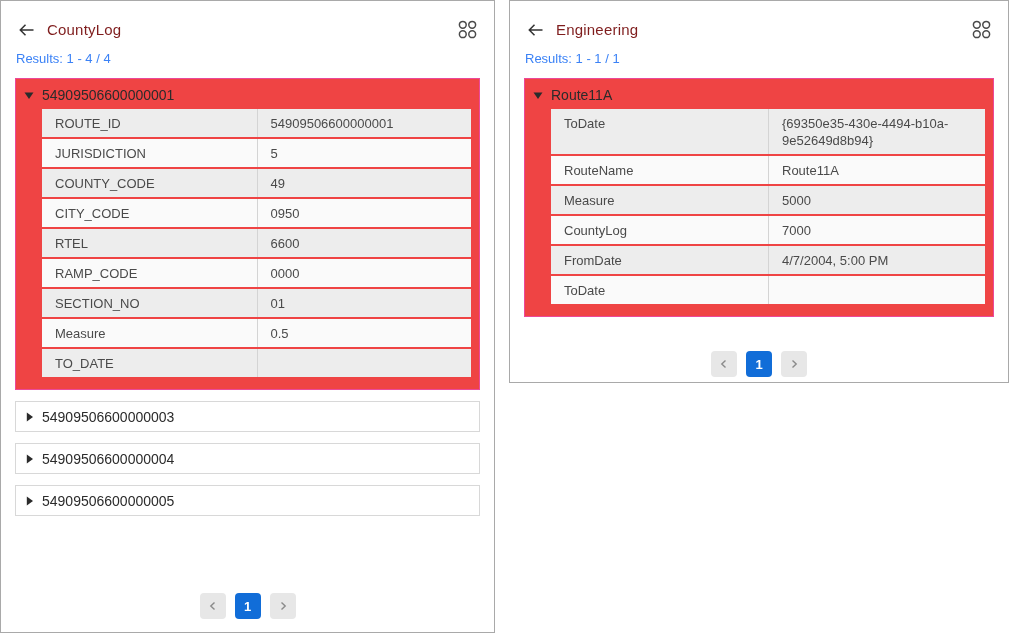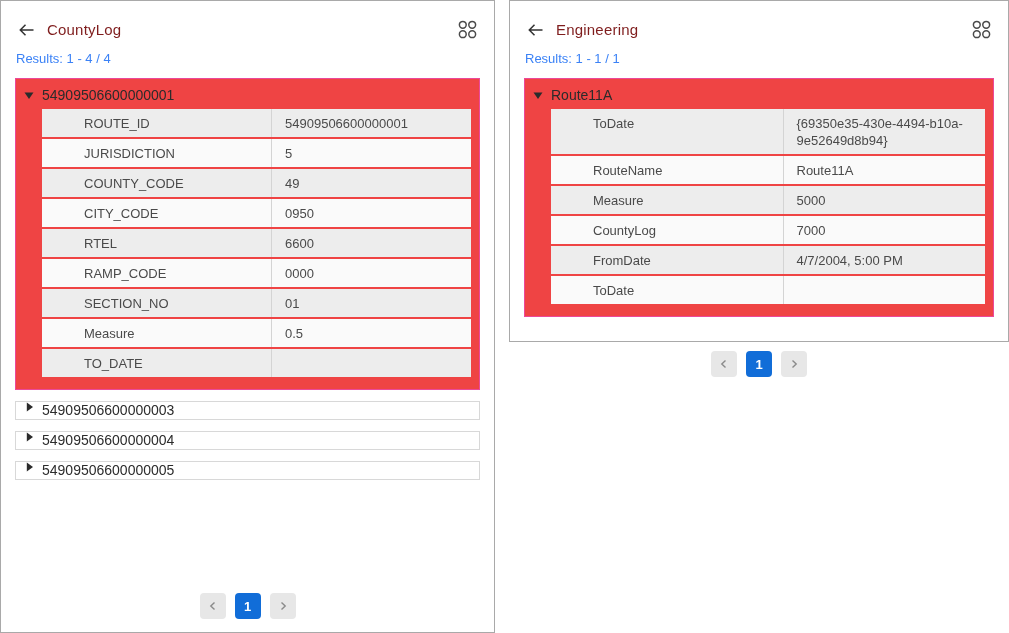--- a/index.html
+++ b/index.html
@@ -7,21 +7,21 @@
   body {
     width: 1009px; height: 633px; position: relative;
     font-family: "Liberation Sans", sans-serif;
     color: #4a4a4a; overflow: hidden;
   }
   .panel {
     position: absolute; background: #fff;
     border: 1px solid #a9a9a9;
   }
   .panel-left  { left: 0;  top: 0; width: 495px; height: 633px; }
-  .panel-right { left: 509px; top: 0; width: 500px; height: 342px; }
+  .panel-right { left: 509px; top: 0; width: 500px; height: 383px; }
 
   .panel-header {
     display: flex; align-items: center;
     padding: 18px 16px 0 16px;
   }
   .back-btn {
     display: inline-flex; align-items: center; justify-content: center;
     width: 18px; height: 18px; margin-right: 12px; cursor: pointer;
     flex: 0 0 auto;
   }
@@ -40,31 +40,31 @@
   .feature-header {
     display: flex; align-items: center;
     padding: 8px 8px 6px 8px;
     font-size: 14px; color: #2b2b2b; cursor: pointer; line-height: 16px;
   }
   .caret { display: inline-flex; width: 10px; margin-right: 8px; flex: 0 0 auto; }
 
   .attr-table { margin: 0 8px 12px 26px; }
   .attr-row {
     display: flex; min-height: 28px; margin-bottom: 2px;
-    font-size: 13px; line-height: 17px; padding-left: 29px;
+    font-size: 13px; line-height: 17px;
   }
   .attr-table .attr-row:nth-child(odd)  { background: #ededed; }
   .attr-table .attr-row:nth-child(even) { background: #fafafa; }
   .attr-cell { width: 50%; padding: 6px 10px 5px 13px; }
   .attr-cell.value { border-left: 1px solid #d4d4d4; }
 
   .collapsed-card {
-    margin: 11px 14px 0 14px; height: 19px;
+    margin: 11px 14px 0 14px; height: 31px;
     border: 1px solid #d8d8d8; background: #fff;
-    display: flex; padding: 0 8px;
+    display: flex; align-items: center; padding: 0 8px;
     font-size: 14px; color: #2b2b2b; cursor: pointer;
   }
 
   .pagination {
     display: flex; justify-content: center; align-items: center; gap: 9px;
   }
   .pagination.bottom-fixed { position: absolute; bottom: 13px; left: 0; right: 0; }
   .pagination.flow { margin-top: 34px; }
   .pg-btn {
     width: 26px; height: 26px; border: none; border-radius: 4px;

